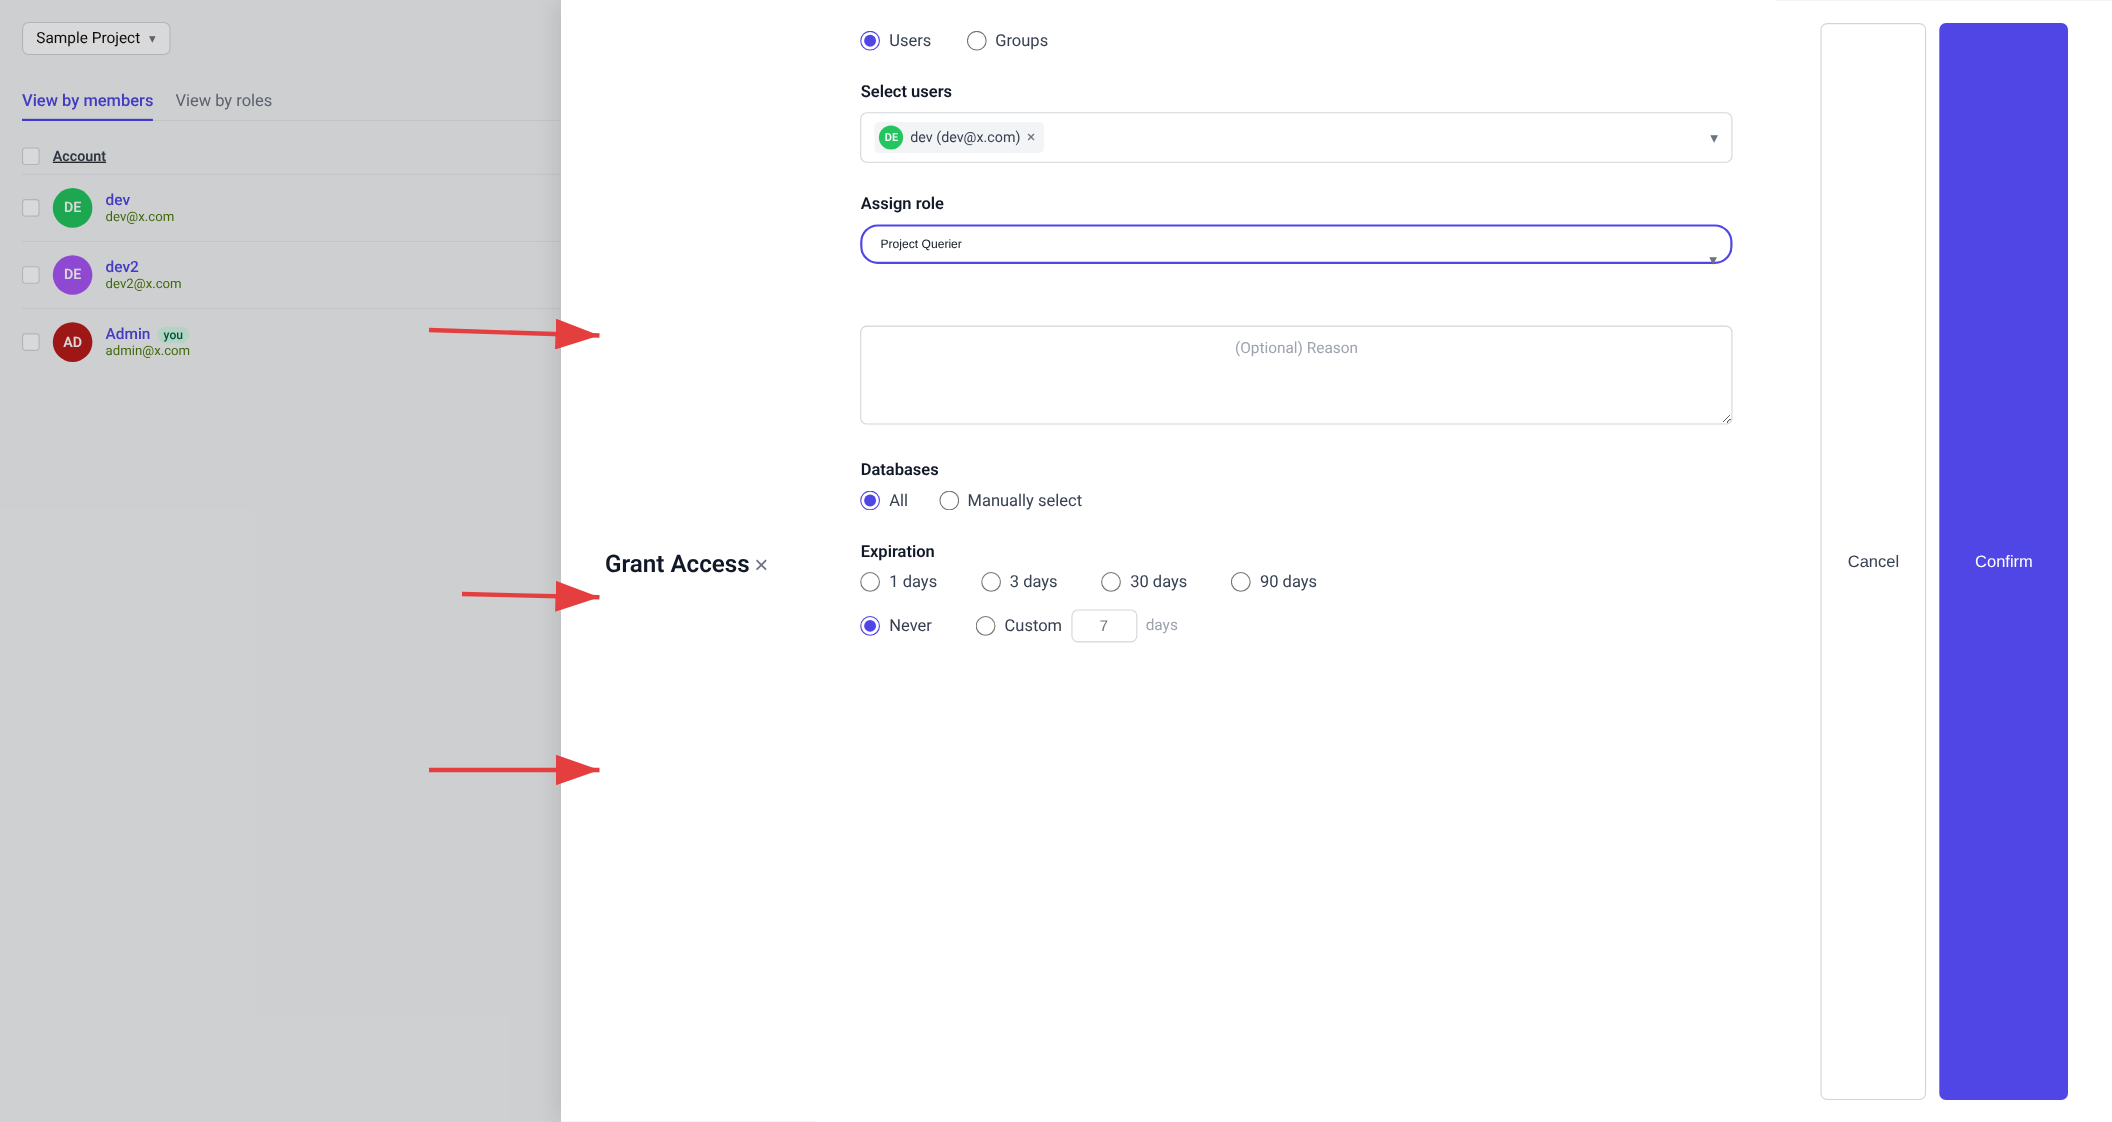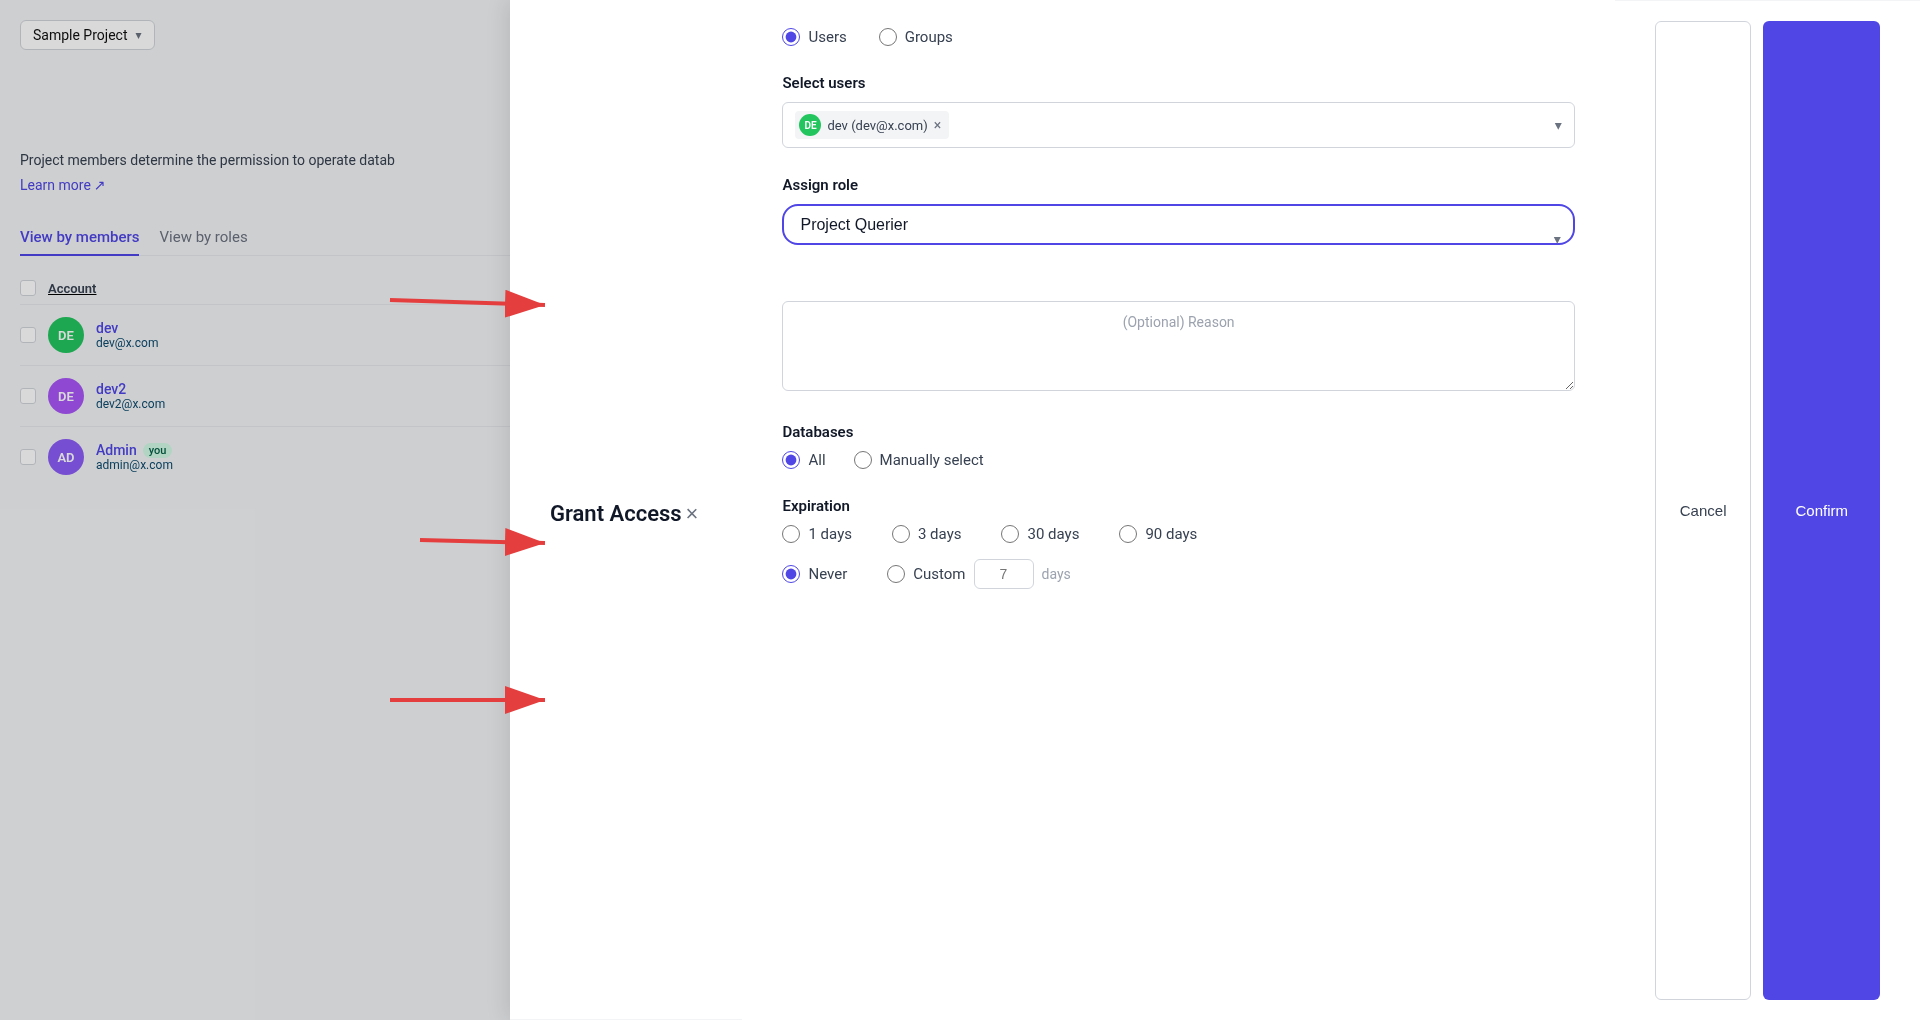--- a/index.html
+++ b/index.html
@@ -153,21 +153,21 @@
       background: #d1fae5;
       color: #065f46;
       font-size: 11px;
       padding: 1px 6px;
       border-radius: 10px;
       font-weight: 500;
     }
 
     .member-email {
       font-size: 12px;
-      color: #0c4a6e;
+      color: #4d7c0f;
     }
 
     
     .modal-overlay {
       position: absolute;
       top: 0; left: 0;
       width: 1920px;
       height: 1020px;
       background: rgba(0,0,0,0.15);
     }
@@ -300,21 +300,21 @@
       color: #6b7280;
       font-size: 14px;
     }
 
     
     .role-select {
       width: 100%;
       border: 2px solid #4f46e5;
       border-radius: 16px;
       padding: 10px 16px;
-      font-size: 16px;
+      font-size: 11px;
       color: #111827;
       background: white;
       appearance: none;
       cursor: pointer;
       margin-bottom: 28px;
       outline: none;
       background-image: none;
     }
 
     .role-select-wrapper {
@@ -430,27 +430,20 @@
   </style>
 </head>
 <body>
 
 <div class="bg-panel">
   <div class="project-select">
     <span>Sample Project</span>
     <span class="project-select-arrow">▾</span>
   </div>
 
-  <div class="bg-description">
-    <p>Project members determine the permission to operate datab</p>
-    <a class="learn-more">
-      <span>Learn more</span>
-      <span>↗</span>
-    </a>
-  </div>
 
   <div class="view-tabs">
     <div class="view-tab active">
       <span>View by members</span>
     </div>
     <div class="view-tab">
       <span>View by roles</span>
     </div>
   </div>
 
@@ -477,21 +470,21 @@
       <div class="member-info">
         <span class="member-name">
           <span>dev2</span>
         </span>
         <span class="member-email">dev2@x.com</span>
       </div>
     </div>
 
     <div class="member-row">
       <div class="member-checkbox"></div>
-      <div class="avatar" style="background:#8b5cf6;">AD</div>
+      <div class="avatar" style="background:#b91c1c;">AD</div>
       <div class="member-info">
         <span class="member-name">
           <span>Admin</span>
           <span class="you-badge">you</span>
         </span>
         <span class="member-email">admin@x.com</span>
       </div>
     </div>
   </div>
 </div>

